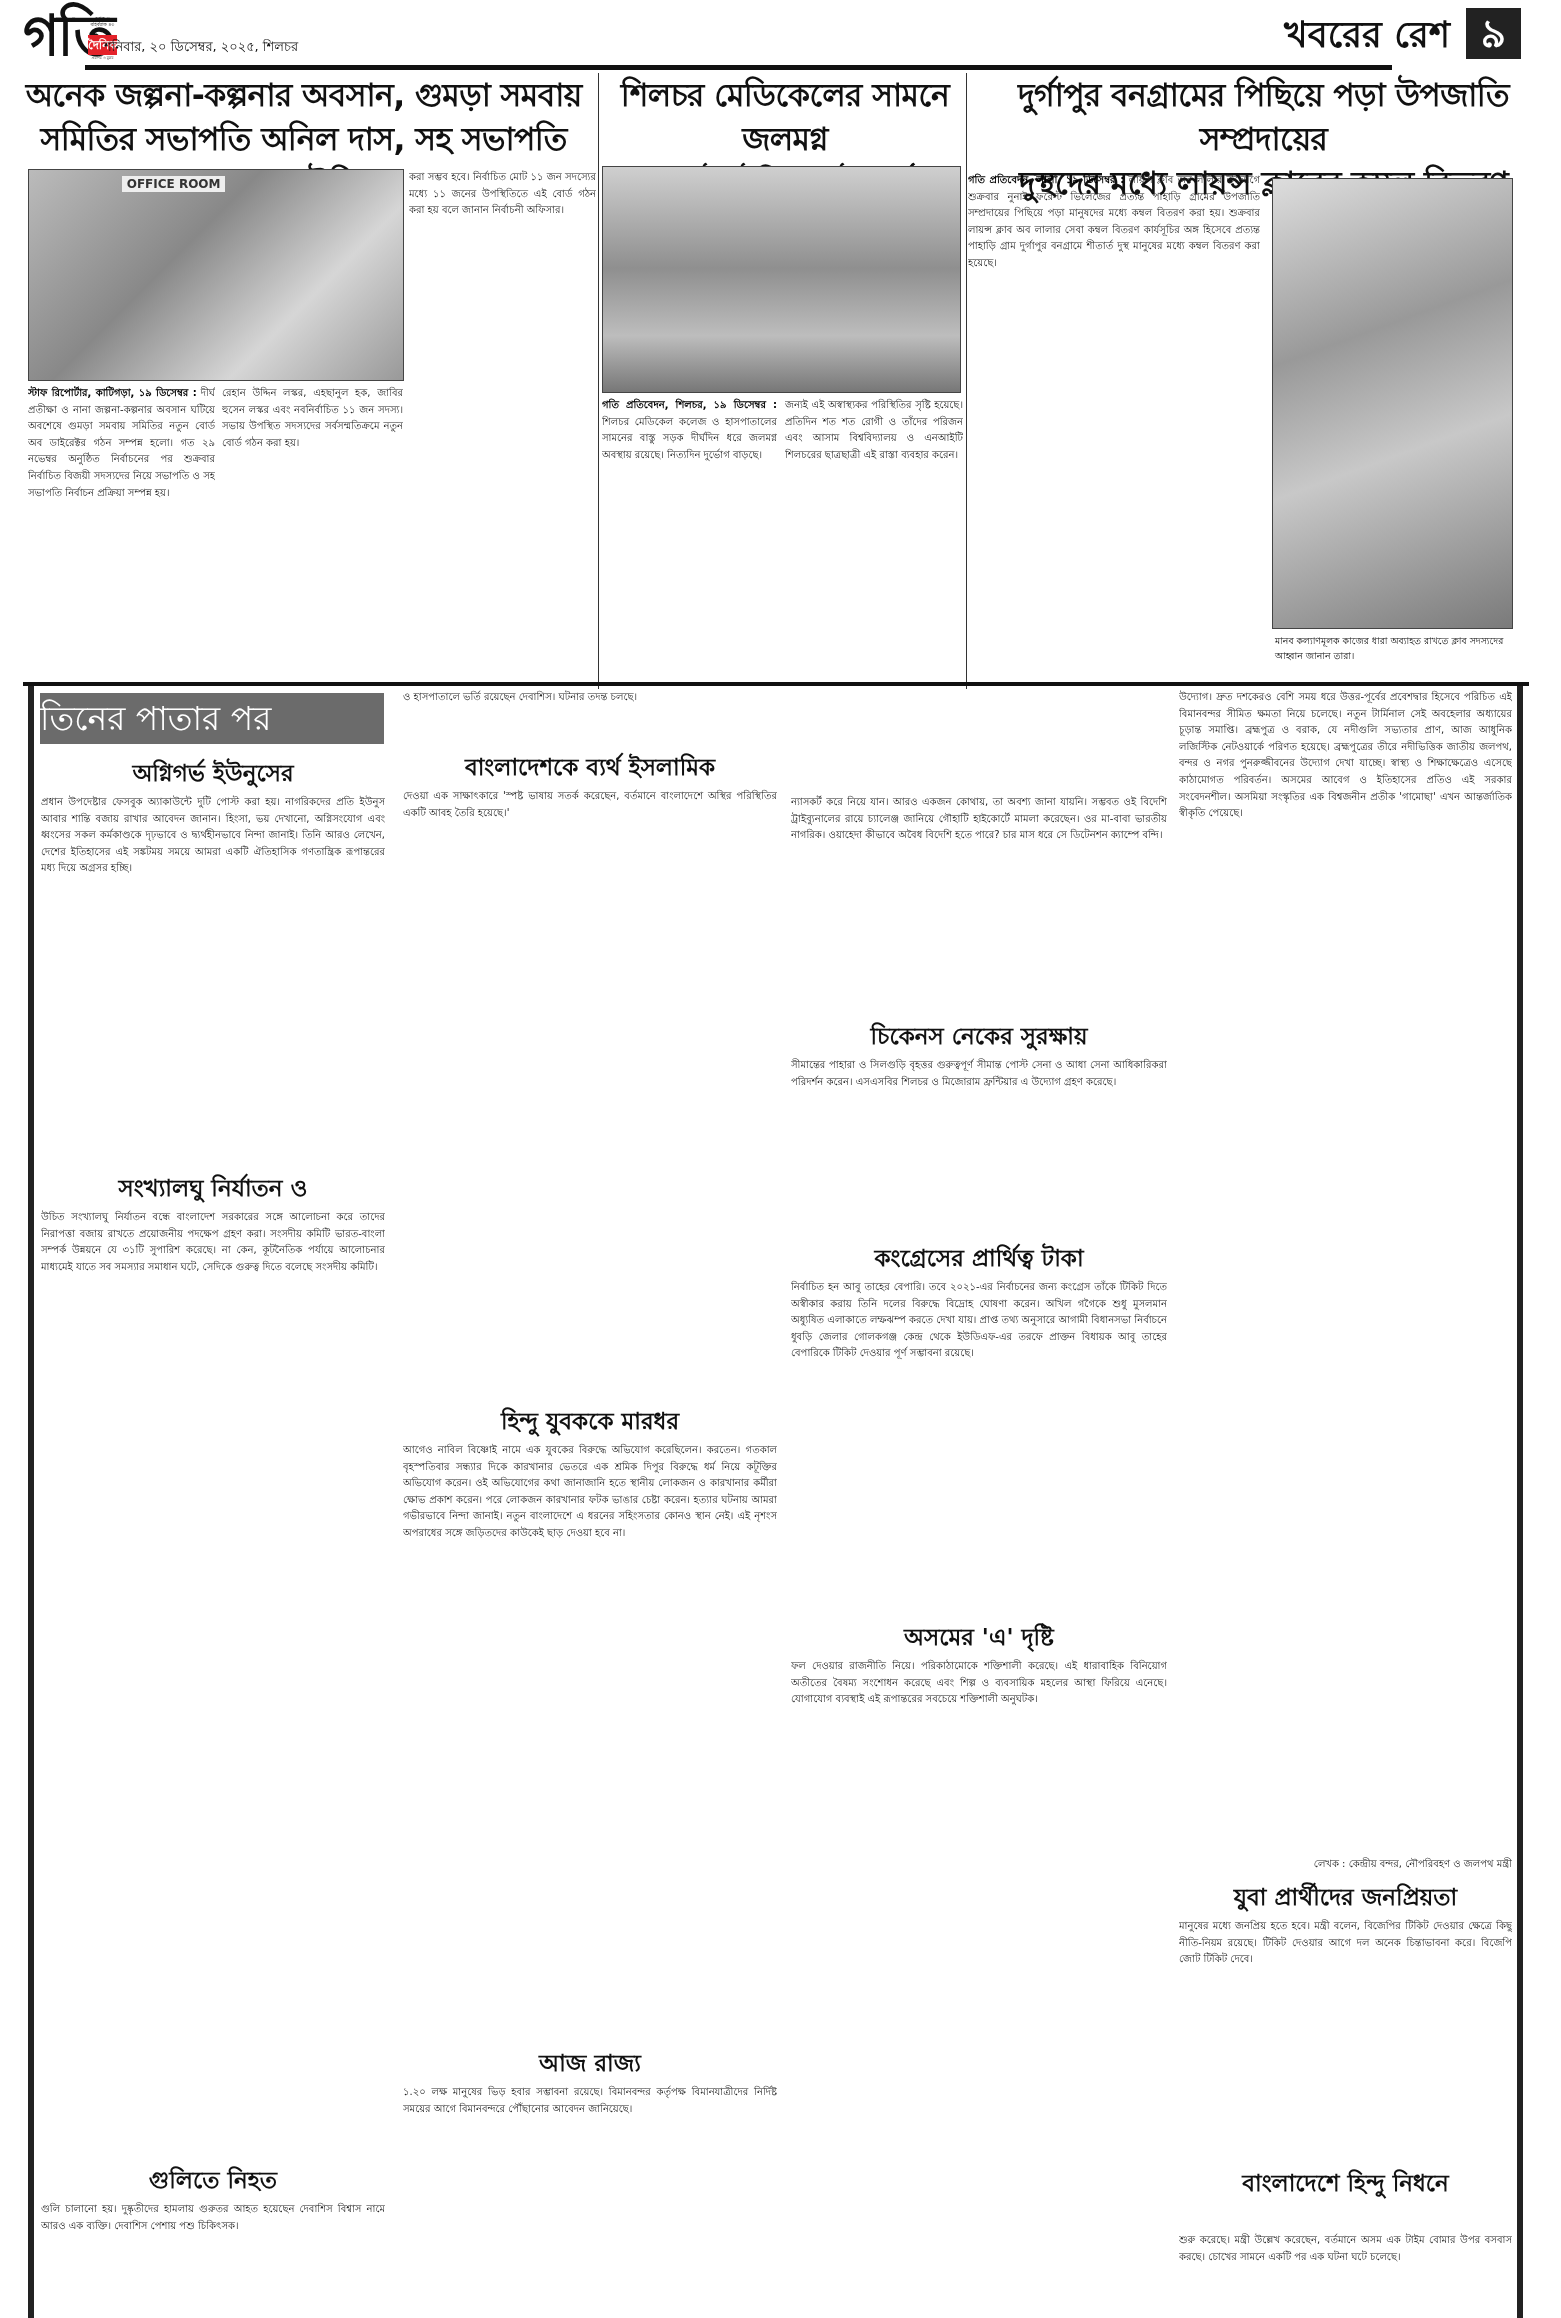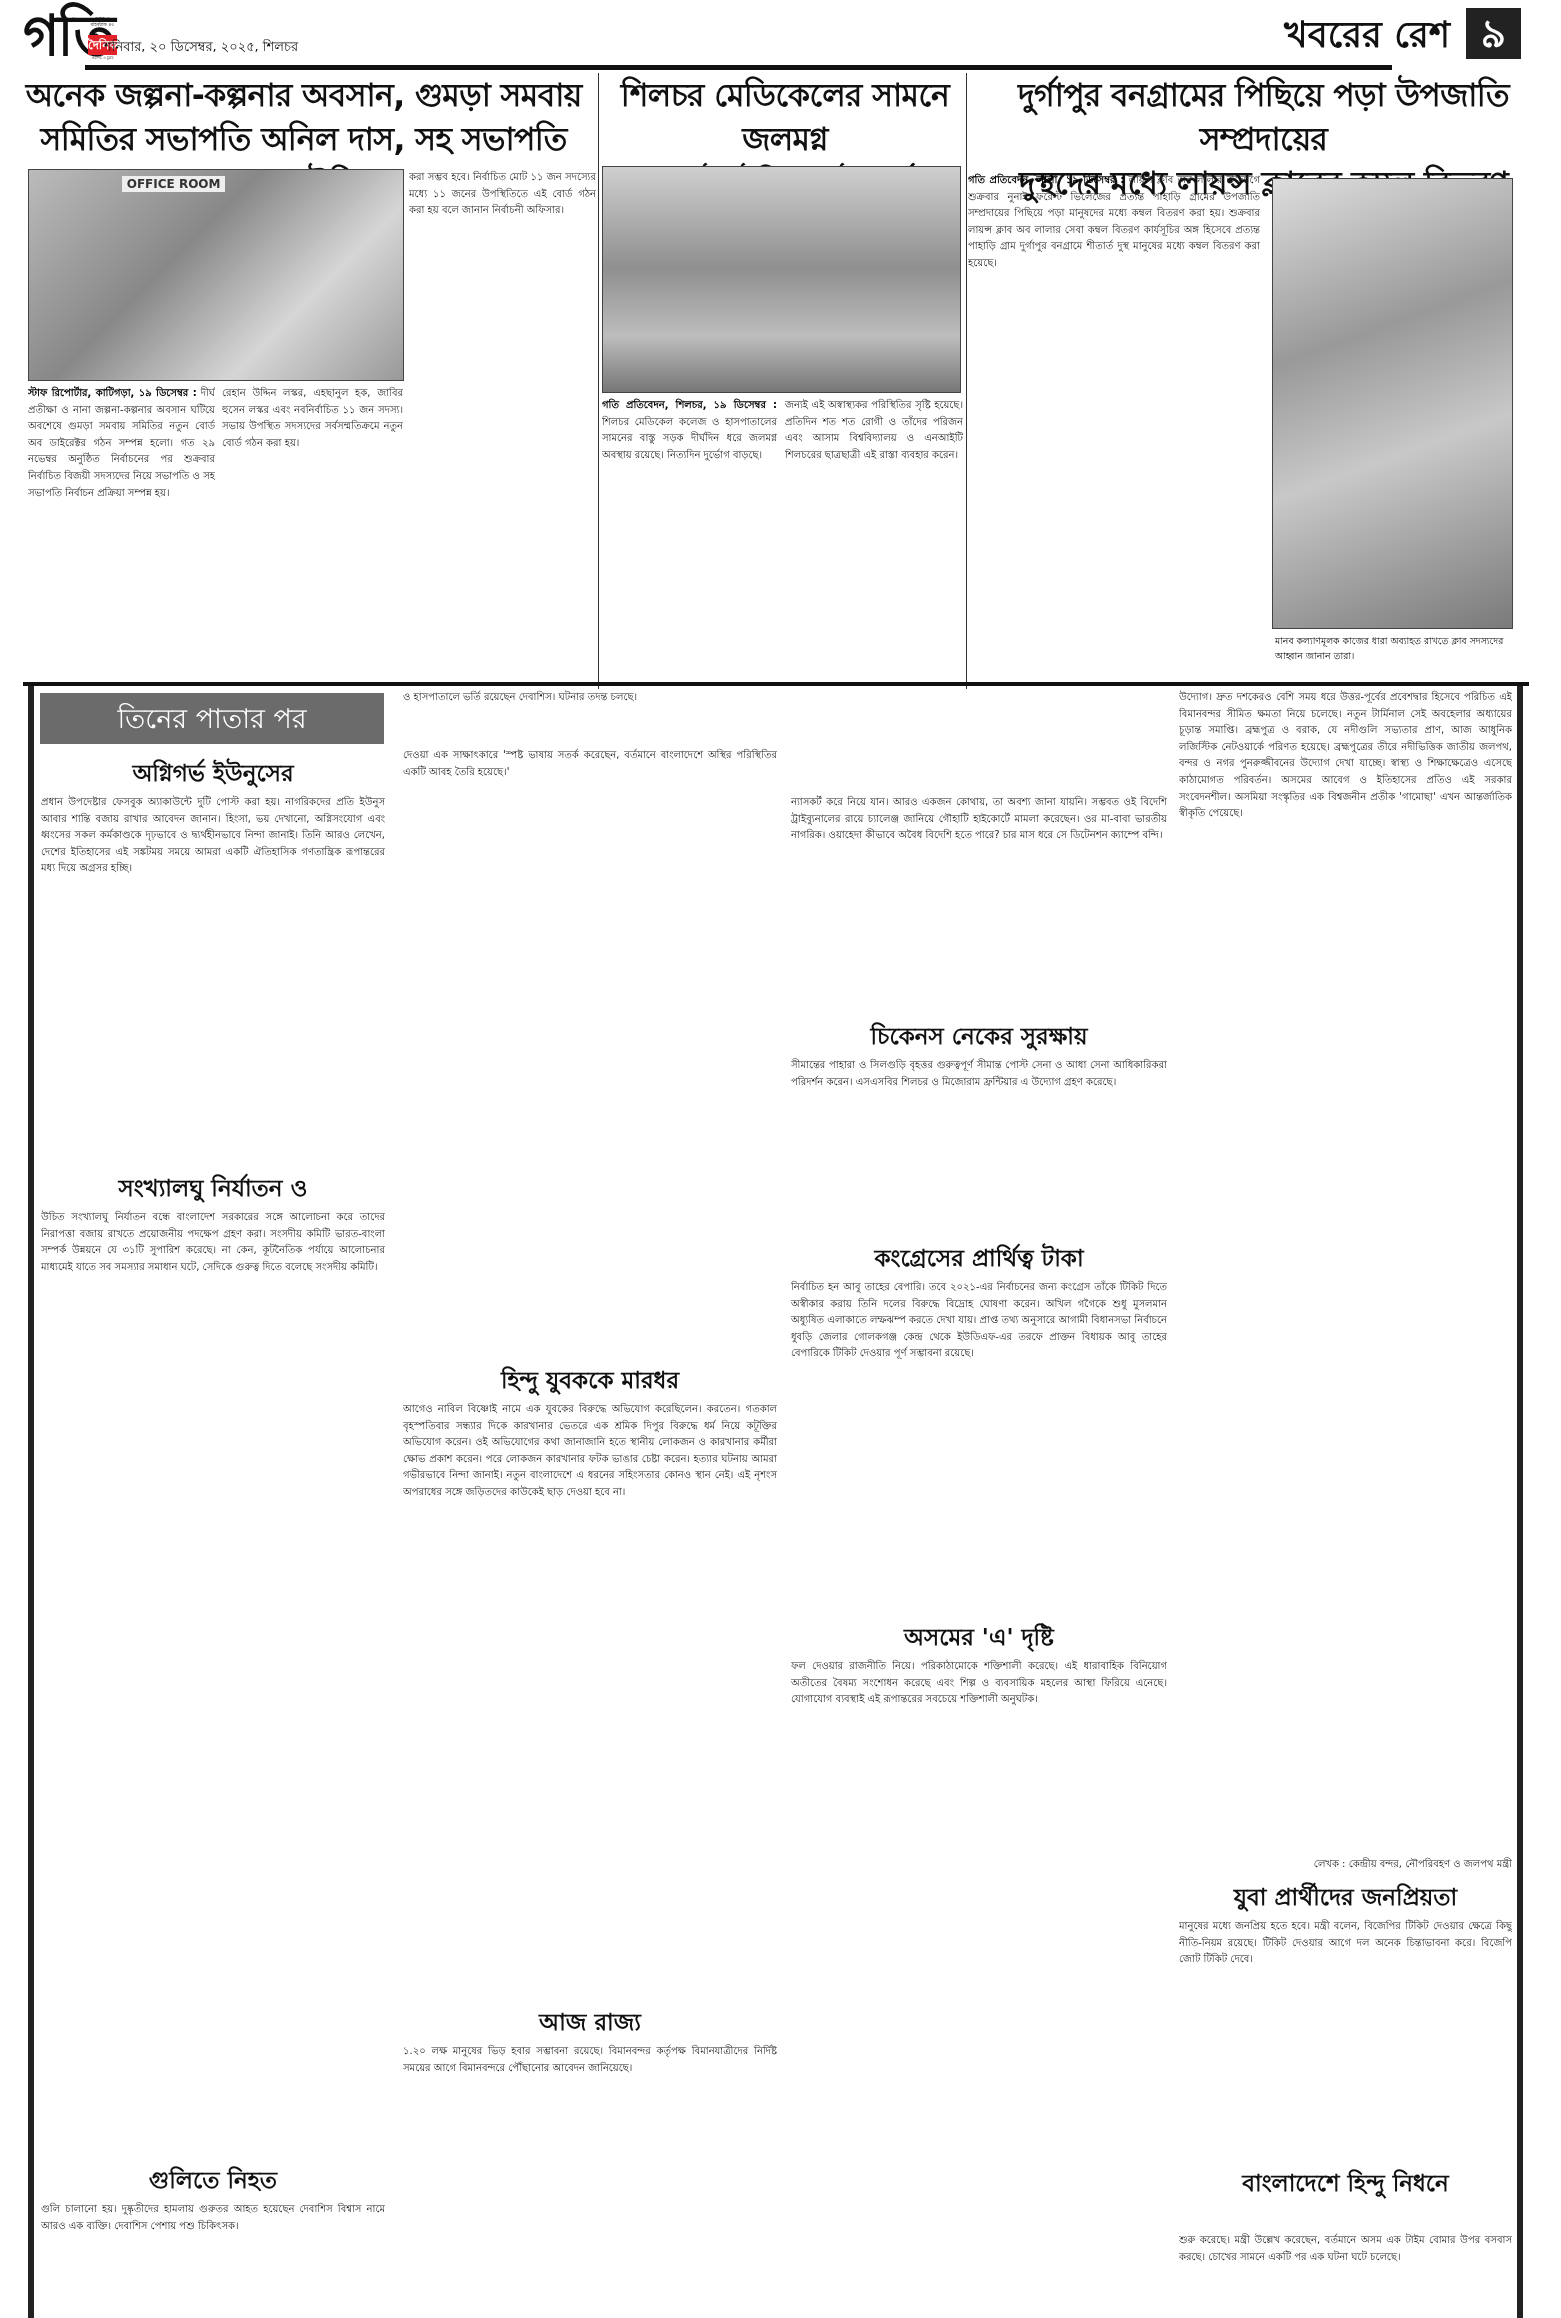--- a/index.html
+++ b/index.html
@@ -20,21 +20,21 @@
   .pageno { left:1466px; top:8.2px; width:55px; height:51px; background:#222; color:#fff;
             font-size:39px; font-weight:bold; text-align:center; line-height:51px; }
   
   .hl { font-weight:bold; text-align:center; line-height:44px; font-size:31.5px; letter-spacing:-0.6px; }
   .photo { background:linear-gradient(135deg,#bbb,#888 40%,#d6d6d6 70%,#999); border:1.2px solid #444; }
   .photo span { position:absolute; left:0; right:0; bottom:3.5px; text-align:center; font-size:12px; color:#333; }
   .col { font-size:10px; line-height:16.6px; text-align:justify; color:#222; overflow:hidden; }
   .col b { color:#000; }
   .vrule { width:1.2px; background:#333; }
   .hrule { height:3.5px; background:#111; }
-  .banner { background:#6b6b6b; color:#fff; text-align:center; font-size:27px; line-height:51px; }
+  .banner { background:#6b6b6b; color:#fff; text-align:left; font-size:33px; line-height:51px; }
   .sub { font-weight:bold; text-align:center; font-size:23px; line-height:41px; }
   .caption { font-size:9.3px; line-height:15px; }
 </style>
 </head>
 <body>
 
 <div class="abs logo">গতি</div>
 <div class="abs brandbox" style="left:88px;width:29px;">
   <div class="brand-top">বরাক ও বহির্বরাক ৪৩ বছর</div>
   <div class="brand-red">দৈনিক</div>
@@ -99,20 +99,21 @@
   <div class="sub">অগ্নিগর্ভ ইউনুসের</div>
   <div class="col" style="height:374px;">প্রধান উপদেষ্টার ফেসবুক অ্যাকাউন্টে দুটি পোস্ট করা হয়। নাগরিকদের প্রতি ইউনুস আবার শান্তি বজায় রাখার আবেদন জানান। হিংসা, ভয় দেখানো, অগ্নিসংযোগ এবং ধ্বংসের সকল কর্মকাণ্ডকে দৃঢ়ভাবে ও দ্ব্যর্থহীনভাবে নিন্দা জানাই। তিনি আরও লেখেন, দেশের ইতিহাসের এই সঙ্কটময় সময়ে আমরা একটি ঐতিহাসিক গণতান্ত্রিক রূপান্তরের মধ্য দিয়ে অগ্রসর হচ্ছি।</div>
   <div class="sub">সংখ্যালঘু নির্যাতন ও</div>
   <div class="col" style="height:951px;">উচিত সংখ্যালঘু নির্যাতন বন্ধে বাংলাদেশ সরকারের সঙ্গে আলোচনা করে তাদের নিরাপত্তা বজায় রাখতে প্রয়োজনীয় পদক্ষেপ গ্রহণ করা। সংসদীয় কমিটি ভারত-বাংলা সম্পর্ক উন্নয়নে যে ৩১টি সুপারিশ করেছে। না কেন, কূটনৈতিক পর্যায়ে আলোচনার মাধ্যমেই যাতে সব সমস্যার সমাধান ঘটে, সেদিকে গুরুত্ব দিতে বলেছে সংসদীয় কমিটি।</div>
   <div class="sub">গুলিতে নিহত</div>
   <div class="col" style="height:58px;">গুলি চালানো হয়। দুষ্কৃতীদের হামলায় গুরুতর আহত হয়েছেন দেবাশিস বিশ্বাস নামে আরও এক ব্যক্তি। দেবাশিস পেশায় পশু চিকিৎসক।</div>
 </div>
 
 <div class="abs" style="left:403px;top:689px;width:374px;">
   <div class="col" style="height:58px;">ও হাসপাতালে ভর্তি রয়েছেন দেবাশিস। ঘটনার তদন্ত চলছে।</div>
+  <div class="sub">বাংলাদেশকে ব্যর্থ ইসলামিক</div>
   <div class="col" style="height:613px;">দেওয়া এক সাক্ষাৎকারে 'স্পষ্ট ভাষায় সতর্ক করেছেন, বর্তমানে বাংলাদেশে অস্থির পরিস্থিতির একটি আবহ তৈরি হয়েছে।'</div>
   <div class="sub">হিন্দু যুবককে মারধর</div>
   <div class="col" style="height:601px;">আগেও নাবিল বিষ্ণোই নামে এক যুবকের বিরুদ্ধে অভিযোগ করেছিলেন। করতেন। গতকাল বৃহস্পতিবার সন্ধ্যার দিকে কারখানার ভেতরে এক শ্রমিক দিপুর বিরুদ্ধে ধর্ম নিয়ে কটূক্তির অভিযোগ করেন। ওই অভিযোগের কথা জানাজানি হতে স্থানীয় লোকজন ও কারখানার কর্মীরা ক্ষোভ প্রকাশ করেন। পরে লোকজন কারখানার ফটক ভাঙার চেষ্টা করেন। হত্যার ঘটনায় আমরা গভীরভাবে নিন্দা জানাই। নতুন বাংলাদেশে এ ধরনের সহিংসতার কোনও স্থান নেই। এই নৃশংস অপরাধের সঙ্গে জড়িতদের কাউকেই ছাড় দেওয়া হবে না।</div>
   <div class="sub">আজ রাজ্য</div>
   <div class="col" style="height:163px;">১.২০ লক্ষ মানুষের ভিড় হবার সম্ভাবনা রয়েছে। বিমানবন্দর কর্তৃপক্ষ বিমানযাত্রীদের নির্দিষ্ট সময়ের আগে বিমানবন্দরে পৌঁছানোর আবেদন জানিয়েছে।</div>
 </div>
 
 <div class="abs" style="left:791px;top:689px;width:376px;">
   <div class="col" style="height:105px;"></div>
   <div class="col" style="height:222px;">ন্যাসকর্ট করে নিয়ে যান। আরও একজন কোথায়, তা অবশ্য জানা যায়নি। সম্ভবত ওই বিদেশি ট্রাইব্যুনালের রায়ে চ্যালেঞ্জ জানিয়ে গৌহাটি হাইকোর্টে মামলা করেছেন। ওর মা-বাবা ভারতীয় নাগরিক। ওয়াহেদা কীভাবে অবৈধ বিদেশি হতে পারে? চার মাস ধরে সে ডিটেনশন ক্যাম্পে বন্দি।</div>

